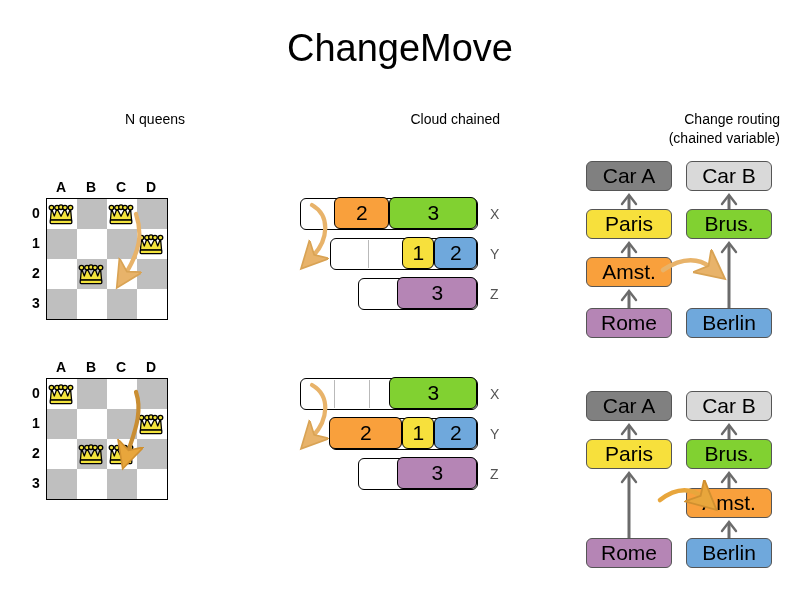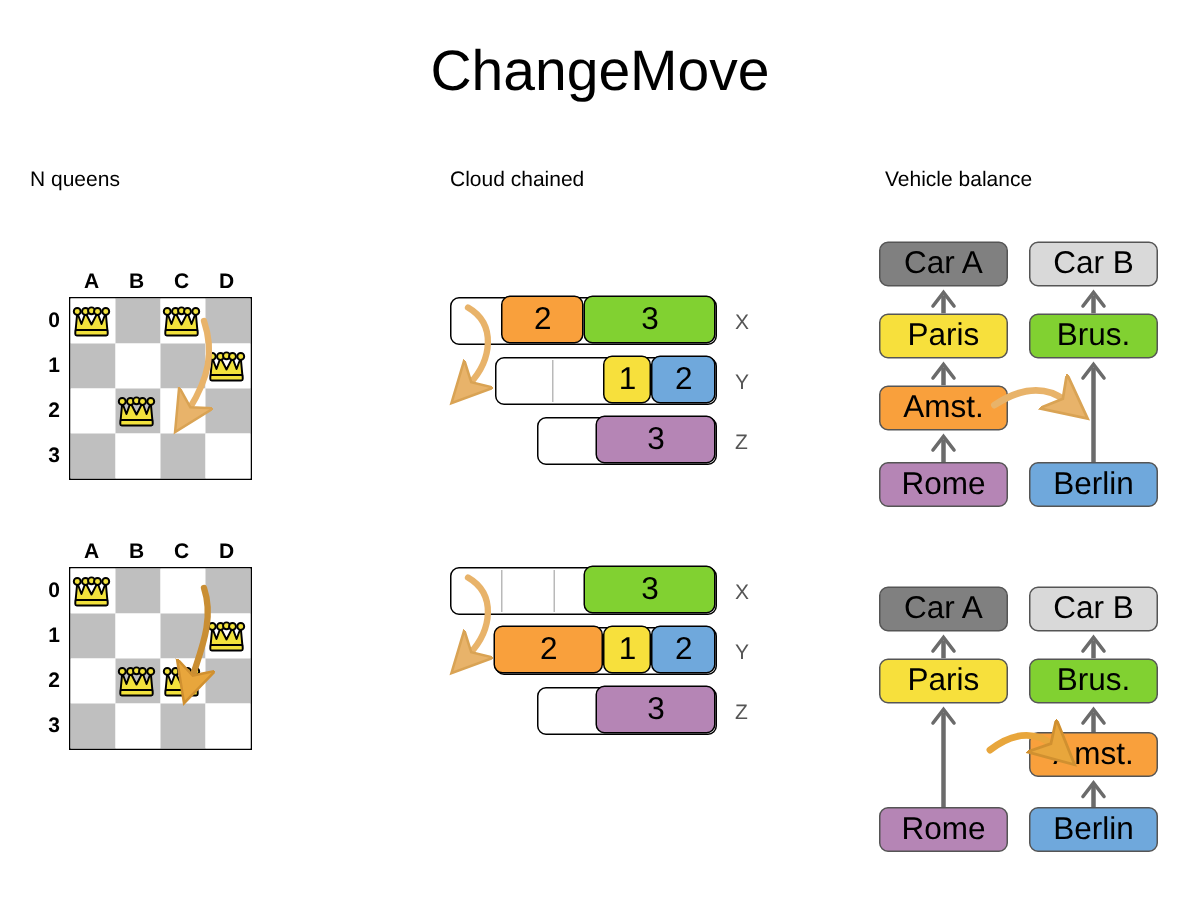--- a/index.html
+++ b/index.html
@@ -14,21 +14,21 @@
   #title{
     position:absolute;left:0;top:26px;width:800px;text-align:center;
     font-size:38px;font-weight:400;letter-spacing:0px;line-height:44px;
   }
   #subtitle{
     position:absolute;left:0;top:70px;width:800px;text-align:center;
     font-size:14px;font-weight:400;
   }
 
   
-  .sec-head{position:absolute;text-align:left;font-size:14px;line-height:19px;}
+  .sec-head{position:absolute;text-align:right;font-size:14px;line-height:19px;}
   #head-queens{left:20px;top:110px;width:165px;}
   #head-cloud{left:300px;top:110px;width:200px;}
   #head-vrp{left:590px;top:110px;width:190px;}
 
   
   .board{position:absolute;width:120px;height:120px;border:1.5px solid #000;box-sizing:content-box;}
   .cell{position:absolute;width:30px;height:30px;box-sizing:border-box;}
   .cell.dark{background:#bfbfbf;}
   .cell.light{background:#ffffff;}
   .colhead{position:absolute;width:30px;text-align:center;font-size:14px;font-weight:bold;}
@@ -52,21 +52,22 @@
 </head>
 <body>
 
 <div class="stage">
 
   <div id="title">ChangeMove</div>
 
   <div class="sec-head" id="head-queens">N queens</div>
   <div class="sec-head" id="head-cloud">Cloud chained</div>
   <div class="sec-head" id="head-vrp">
-    <div>Vehicle balance</div>
+    <div>Change routing</div>
+    <div>(chained variable)</div>
   </div>
 
   <div id="queens-before">
       <div class="colhead" style="left: 46px; top: 179px;">A</div>
       <div class="colhead" style="left: 76px; top: 179px;">B</div>
       <div class="colhead" style="left: 106px; top: 179px;">C</div>
       <div class="colhead" style="left: 136px; top: 179px;">D</div>
       <div class="rowhead" style="left: 29px; top: 198px;">0</div>
       <div class="rowhead" style="left: 29px; top: 228px;">1</div>
       <div class="rowhead" style="left: 29px; top: 258px;">2</div>

